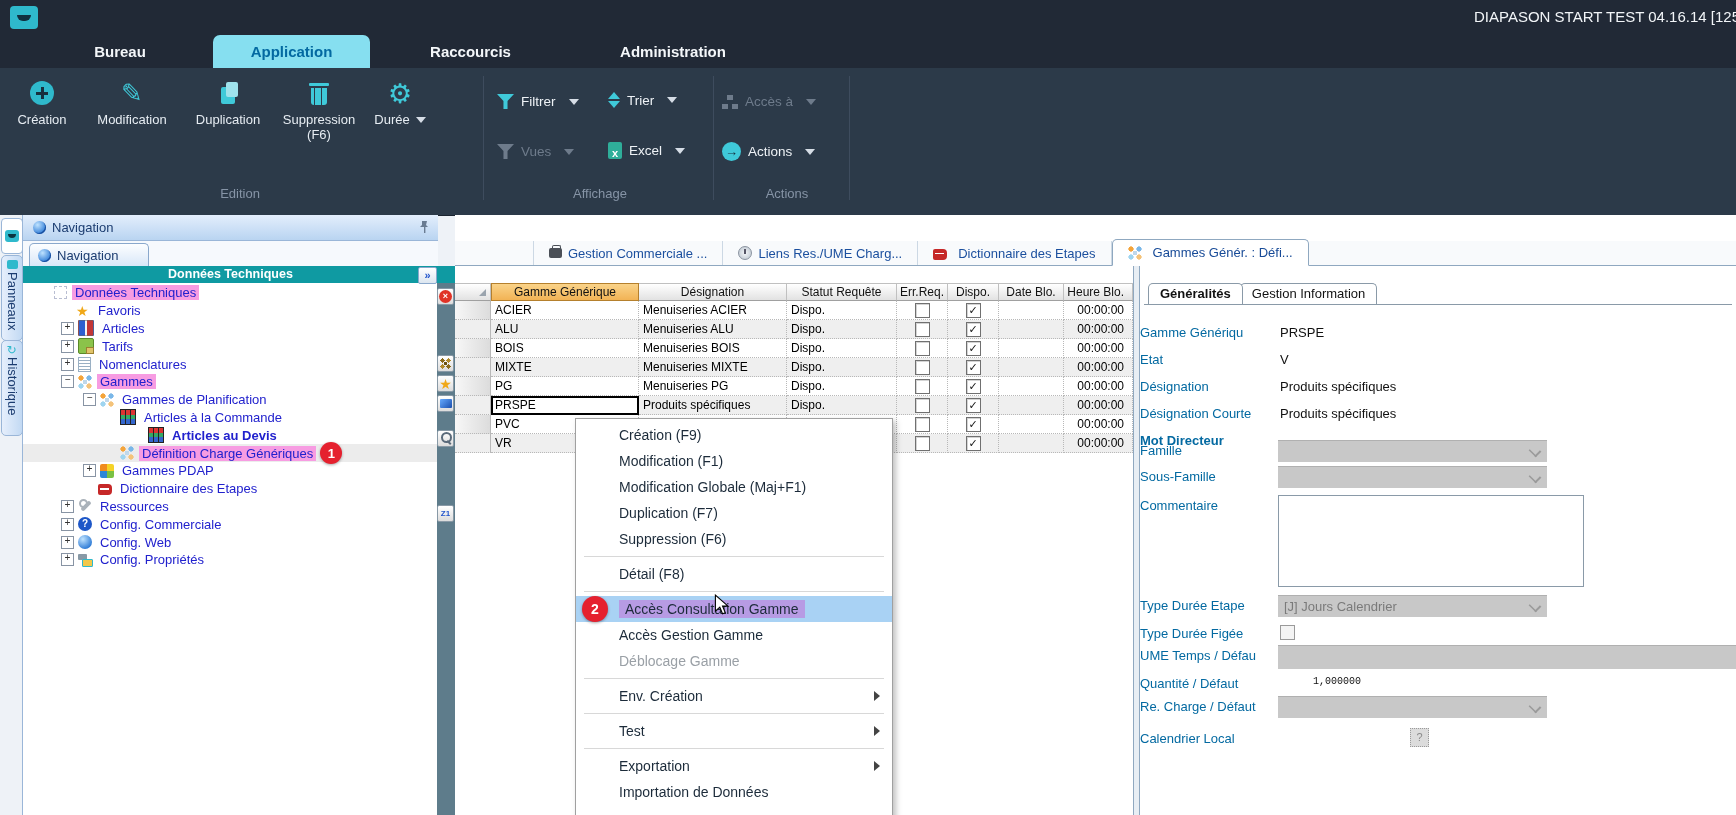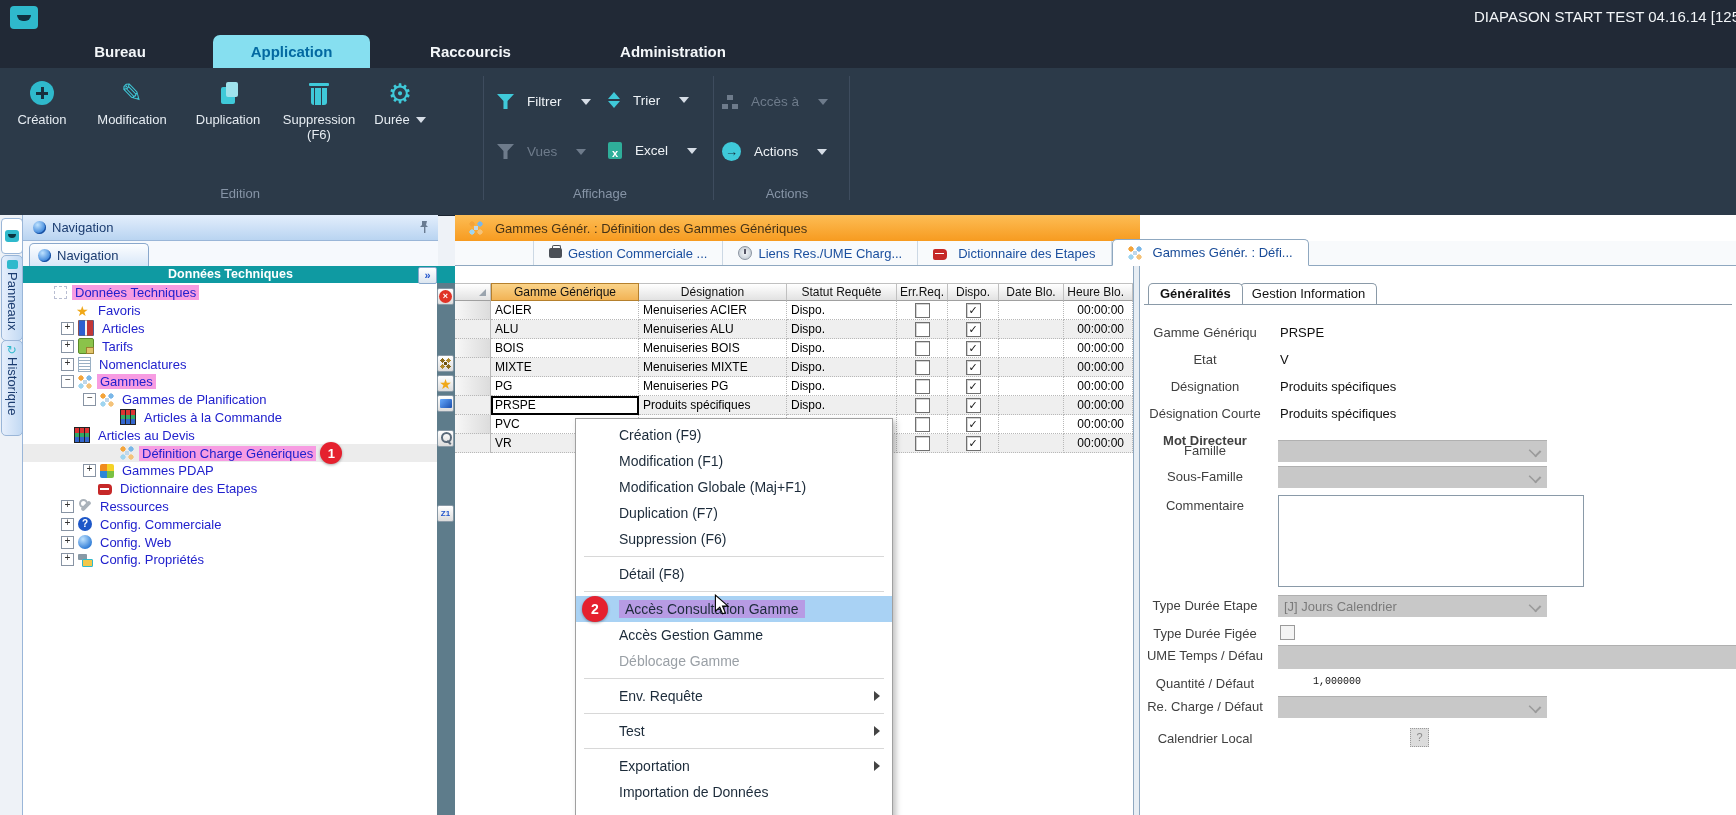--- a/index.html
+++ b/index.html
@@ -14,21 +14,21 @@
   .menubar{position:absolute;left:0;top:35px;width:1736px;height:33px;background:#212936}
   .mtab{position:absolute;top:0;height:33px;display:flex;align-items:center;justify-content:center;
         color:#f4f7fa;font-weight:bold;font-size:15px;cursor:default}
   .mtab.active{background:#86dff0;color:#0369a1;border-radius:7px 7px 0 0}
   
   .ribbon{position:absolute;left:0;top:68px;width:1736px;height:147px;background:#2c3a49;border-bottom:1px solid #1b2430}
   .rsep{position:absolute;top:8px;height:124px;width:1px;background:#3e4c5e}
   .rglabel{position:absolute;top:118px;text-align:center;color:#8694a6;font-size:13px}
   .bigbtn{position:absolute;top:10px;display:flex;flex-direction:column;align-items:center;color:#e6ecf2;font-size:13px;text-align:center;cursor:default}
   .bigbtn .iconbox{height:30px;display:flex;align-items:center;justify-content:center;margin-bottom:4px}
-  .smallbtn{position:absolute;display:flex;align-items:center;gap:13px;color:#eef2f6;font-size:13.5px;cursor:default}
+  .smallbtn{position:absolute;display:flex;align-items:center;gap:7px;color:#eef2f6;font-size:13.5px;cursor:default}
   .smallbtn.dis{color:#6e7b8b}
   .caret{width:0;height:0;border-left:5px solid transparent;border-right:5px solid transparent;border-top:6px solid #d6dde6;margin-left:6px}
   .dis .caret{border-top-color:#6e7b8b}
   
   .i-plus{width:24px;height:24px;border-radius:50%;background:#2fb9cc;position:relative}
   .i-plus:before,.i-plus:after{content:"";position:absolute;background:#17303e}
   .i-plus:before{left:6px;top:10.5px;width:12px;height:3px}
   .i-plus:after{left:10.5px;top:6px;width:3px;height:12px}
   .i-pencil{color:#3fc9d9;font-family:"DejaVu Sans",sans-serif;font-size:26px;line-height:26px}
   .i-copy{width:14px;height:17px;background:#3fc9d9;border-radius:2px;position:relative;margin-top:4px}
@@ -168,21 +168,21 @@
   .cb.checked:after{content:"\2713"}
   .divider{position:absolute;left:678px;top:51px;width:5px;height:549px;border-left:1px solid #8fa8c0;border-right:1px solid #8fa8c0;background:#e8eef4}
   
   .panel{position:absolute;left:685px;top:0;width:596px;height:600px;background:#fff}
   .dtabs{position:absolute;left:8px;top:68px;height:21px;display:flex;z-index:2}
   .dtab{padding:2px 11px 0;border:1px solid #8a9aa8;border-bottom:none;border-radius:5px 5px 0 0;background:#fff;
         font-size:13px;color:#111;margin-right:-3px}
   .dtab.active{font-weight:bold;z-index:3;background:#fff}
   .dtabline{position:absolute;left:4px;top:89px;width:588px;border-top:1px solid #8a9aa8}
   .frow{position:absolute;left:0;width:596px;height:22px}
-  .flabel{position:absolute;left:0;top:3px;width:130px;text-align:center;font-size:13px;color:#404040;white-space:nowrap;overflow:hidden}
+  .flabel{position:absolute;left:0;top:3px;width:130px;text-align:left;font-size:13px;color:#0369a1;white-space:nowrap;overflow:hidden}
   .fvalue{position:absolute;left:140px;top:3px;font-size:13px;color:#111;white-space:nowrap}
   .fvalue.num{left:173px;font-family:Liberation Mono, monospace;font-size:10px}
   .fdrop{position:absolute;left:138px;top:0;width:269px;height:21px;background:#c8c8c8;border-top:1px solid #b0b0b0}
   .fdrop .ftext{position:absolute;left:6px;top:3px;font-size:13px;color:#7a7a7a;white-space:nowrap}
   .chev{position:absolute;right:7px;top:7px;width:8px;height:8px;border-right:2px solid #9a9a9a;border-bottom:2px solid #9a9a9a;transform:rotate(45deg) scaleY(.8);margin-top:-2px}
   .farea{position:absolute;left:138px;top:0;width:304px;height:90px;background:#fff;border:1px solid #8a9aa8}
   .fwide{position:absolute;left:138px;top:0;width:470px;height:23px;background:#c8c8c8;border-top:1px solid #b0b0b0}
   .fcb{position:absolute;left:140px;top:2px;width:13px;height:13px;border:1px solid #9a9a9a;background:#f4f4f4}
   .fqbtn{position:absolute;left:270px;top:0;width:17px;height:17px;background:#dcdcdc;border:1px dotted #9a9a9a;
          color:#8a8a8a;font-size:11px;text-align:center;line-height:16px}
@@ -358,21 +358,21 @@
       <div class="trow" style="padding-left: 60px;">
         <span class="texp box">−</span>
         <span class="ticon ti-gamme"></span>
         <span class="tlabel">Gammes de Planification</span>
       </div>
       <div class="trow" style="padding-left: 82px;">
         <span class="texp"></span>
         <span class="ticon ti-cube"></span>
         <span class="tlabel">Articles à la Commande</span>
       </div>
-      <div class="trow" style="padding-left: 36px;">
+      <div class="trow" style="padding-left: 110px; font-weight: bold;">
         <span class="texp"></span>
         <span class="ticon ti-cube"></span>
         <span class="tlabel">Articles au Devis</span>
       </div>
       <div class="trow trow-sel" style="padding-left: 82px;">
         <span class="texp"></span>
         <span class="ticon ti-gamme"></span>
         <span class="tlabel pink">Définition Charge Génériques</span>
         <span class="stepbadge">1</span>
       </div>
@@ -427,24 +427,20 @@
       <div class="tsbtn" style="top: 164px;">
         <span class="ts-mag"></span>
       </div>
       <div class="tsbtn" style="top: 239px;">
         <span class="ts-z1">Z1</span>
       </div>
     </div>
 </div>
 
 <div class="docarea">
-  <div class="orangebar">
-    <span class="ticon ti-gamme ic-gamme"></span>
-    <span>Gammes Génér. : Définition des Gammes Génériques</span>
-  </div>
   <div class="doctabs">
     <div class="dtab2">
       <span class="ic-brief"></span>
       <span>Gestion Commerciale ...</span>
     </div>
     <div class="dtab2">
       <span class="ic-clock"></span>
       <span>Liens Res./UME Charg...</span>
     </div>
     <div class="dtab2">
@@ -691,21 +687,21 @@
       <span class="mtext lav">Accès Consultation Gamme</span>
     </div>
     <div class="mi">
       <span class="mtext">Accès Gestion Gamme</span>
     </div>
     <div class="mi dis">
       <span class="mtext">Déblocage Gamme</span>
     </div>
     <div class="msep"></div>
     <div class="mi">
-      <span class="mtext">Env. Requête</span>
+      <span class="mtext">Env. Création</span>
       <span class="subarrow"></span>
     </div>
     <div class="msep"></div>
     <div class="mi">
       <span class="mtext">Test</span>
       <span class="subarrow"></span>
     </div>
     <div class="msep"></div>
     <div class="mi">
       <span class="mtext">Exportation</span>

